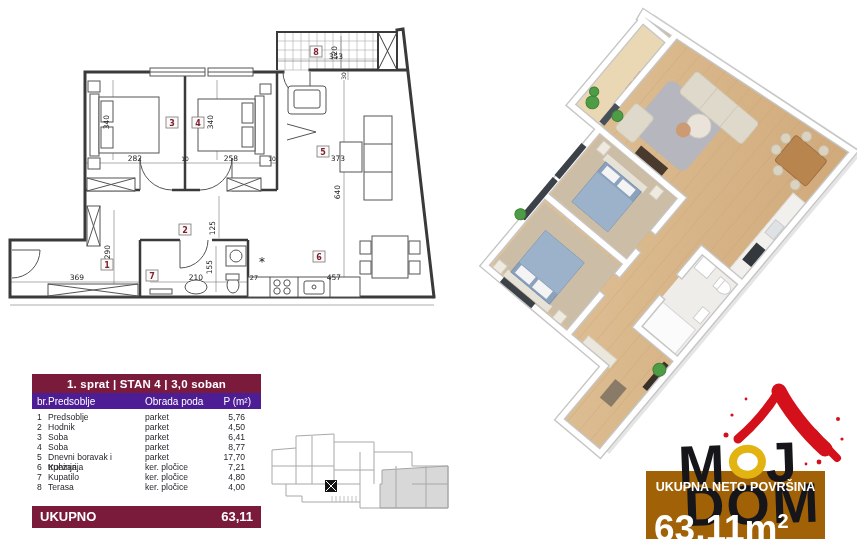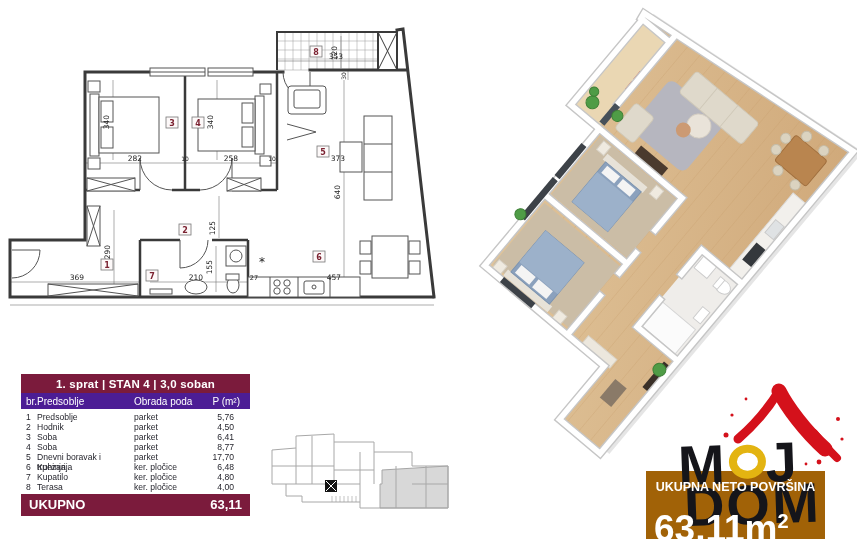--- a/index.html
+++ b/index.html
@@ -1,33 +1,33 @@
 <!DOCTYPE html>
 <html><head>
 <meta charset="utf-8">
 <style>
   html,body{margin:0;padding:0;background:#fff;}
   .canvas{position:relative;width:857px;height:539px;background:#ffffff;overflow:hidden;
           font-family:"Liberation Sans",sans-serif;}
   svg text{font-family:"DejaVu Sans",sans-serif;}
 
   
-  .rtable{position:absolute;left:21px;top:374px;width:229px;}
+  .rtable{position:absolute;left:32px;top:374px;width:229px;}
   .rt-title{background:#7b1b3c;color:#fff;font-weight:bold;font-size:11.5px;
             text-align:center;padding:4px 0 3px 0;letter-spacing:.2px;}
   .rt-head{background:#4c1d95;color:#fff;font-size:10px;display:flex;padding:3px 0 2px 0;}
   .rt-row{display:flex;font-size:8.6px;color:#26262e;height:10px;line-height:10px;}
   .rt-body{padding:3px 0 2px 0;}
   .c-num{width:16px;padding-left:5px;box-sizing:border-box;}
   .c-room{flex:1;}
   .c-floor{width:70px;}
   .c-area{width:46px;text-align:right;padding-right:16px;box-sizing:border-box;}
   .rt-head .c-area{padding-right:10px;}
   .rt-foot{background:#7b1b3c;color:#fff;display:flex;justify-content:space-between;
-           font-weight:bold;font-size:13px;padding:3px 8px 4px 8px;}
+           font-weight:bold;font-size:13px;padding:3px 8px 4px 8px;margin-top:12px;}
 
   
   .summary-box{position:absolute;left:646px;top:471px;width:179px;height:68px;background:#a16207;}
   .summary-label{position:relative;z-index:4;color:#fff;font-weight:bold;font-size:12.5px;
                  text-align:center;margin-top:9px;}
   .summary-value{position:relative;z-index:4;color:#fff;font-weight:bold;font-size:37px;
                  margin:16px 0 0 8px;line-height:1;}
   .summary-value sup{font-size:20px;}
   .logo-top{position:absolute;left:678px;top:436px;z-index:3;font-size:56px;font-weight:bold;
             color:#15151a;letter-spacing:4px;line-height:1;transform:rotate(-2deg);}
@@ -314,21 +314,21 @@
       <div class="rt-row">
         <span class="c-num">5</span>
           <span class="c-room">Dnevni boravak i trpezarija</span>
           <span class="c-floor">parket</span>
           <span class="c-area">17,70</span>
       </div>
       <div class="rt-row">
         <span class="c-num">6</span>
           <span class="c-room">Kuhinja</span>
           <span class="c-floor">ker. pločice</span>
-          <span class="c-area">6,48</span>
+          <span class="c-area">7,21</span>
       </div>
       <div class="rt-row">
         <span class="c-num">7</span>
           <span class="c-room">Kupatilo</span>
           <span class="c-floor">ker. pločice</span>
           <span class="c-area">4,80</span>
       </div>
       <div class="rt-row">
         <span class="c-num">8</span>
           <span class="c-room">Terasa</span>

